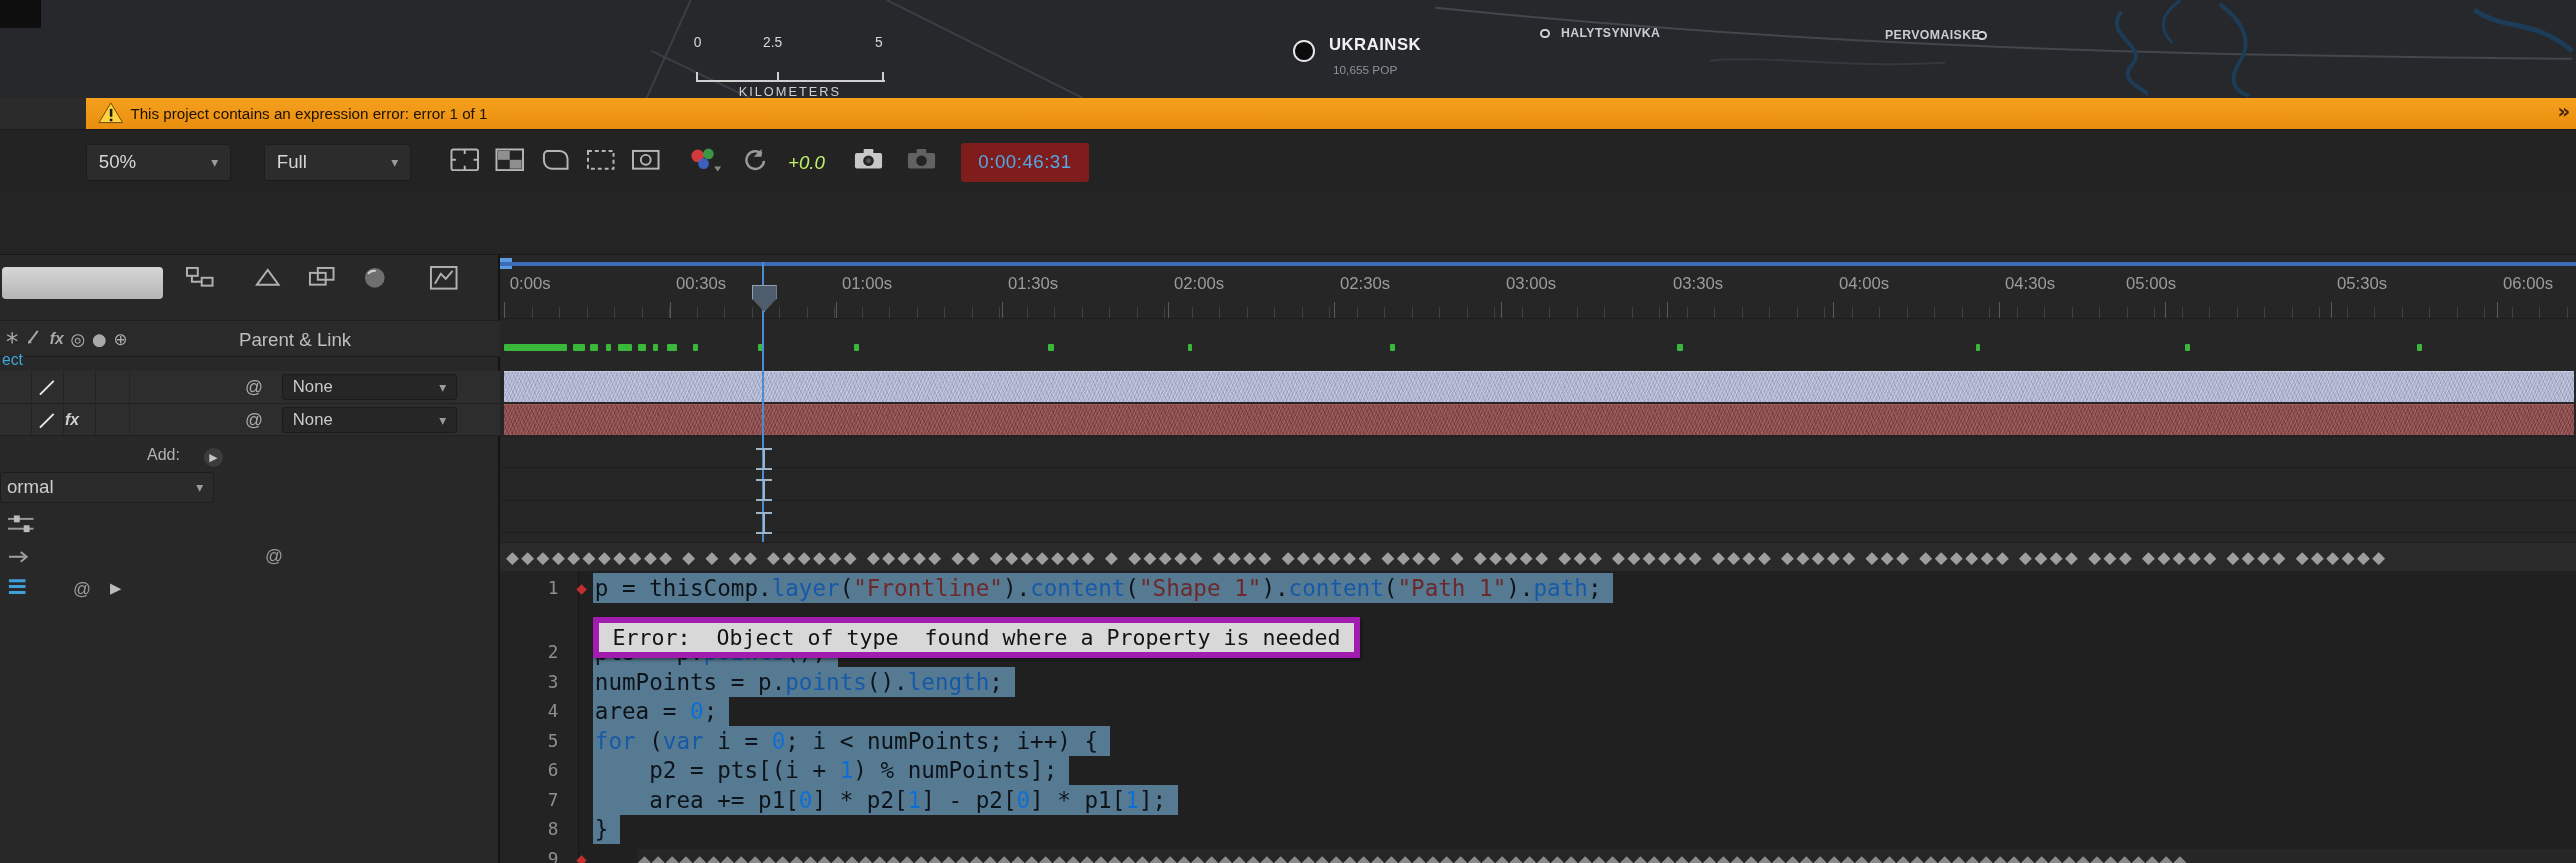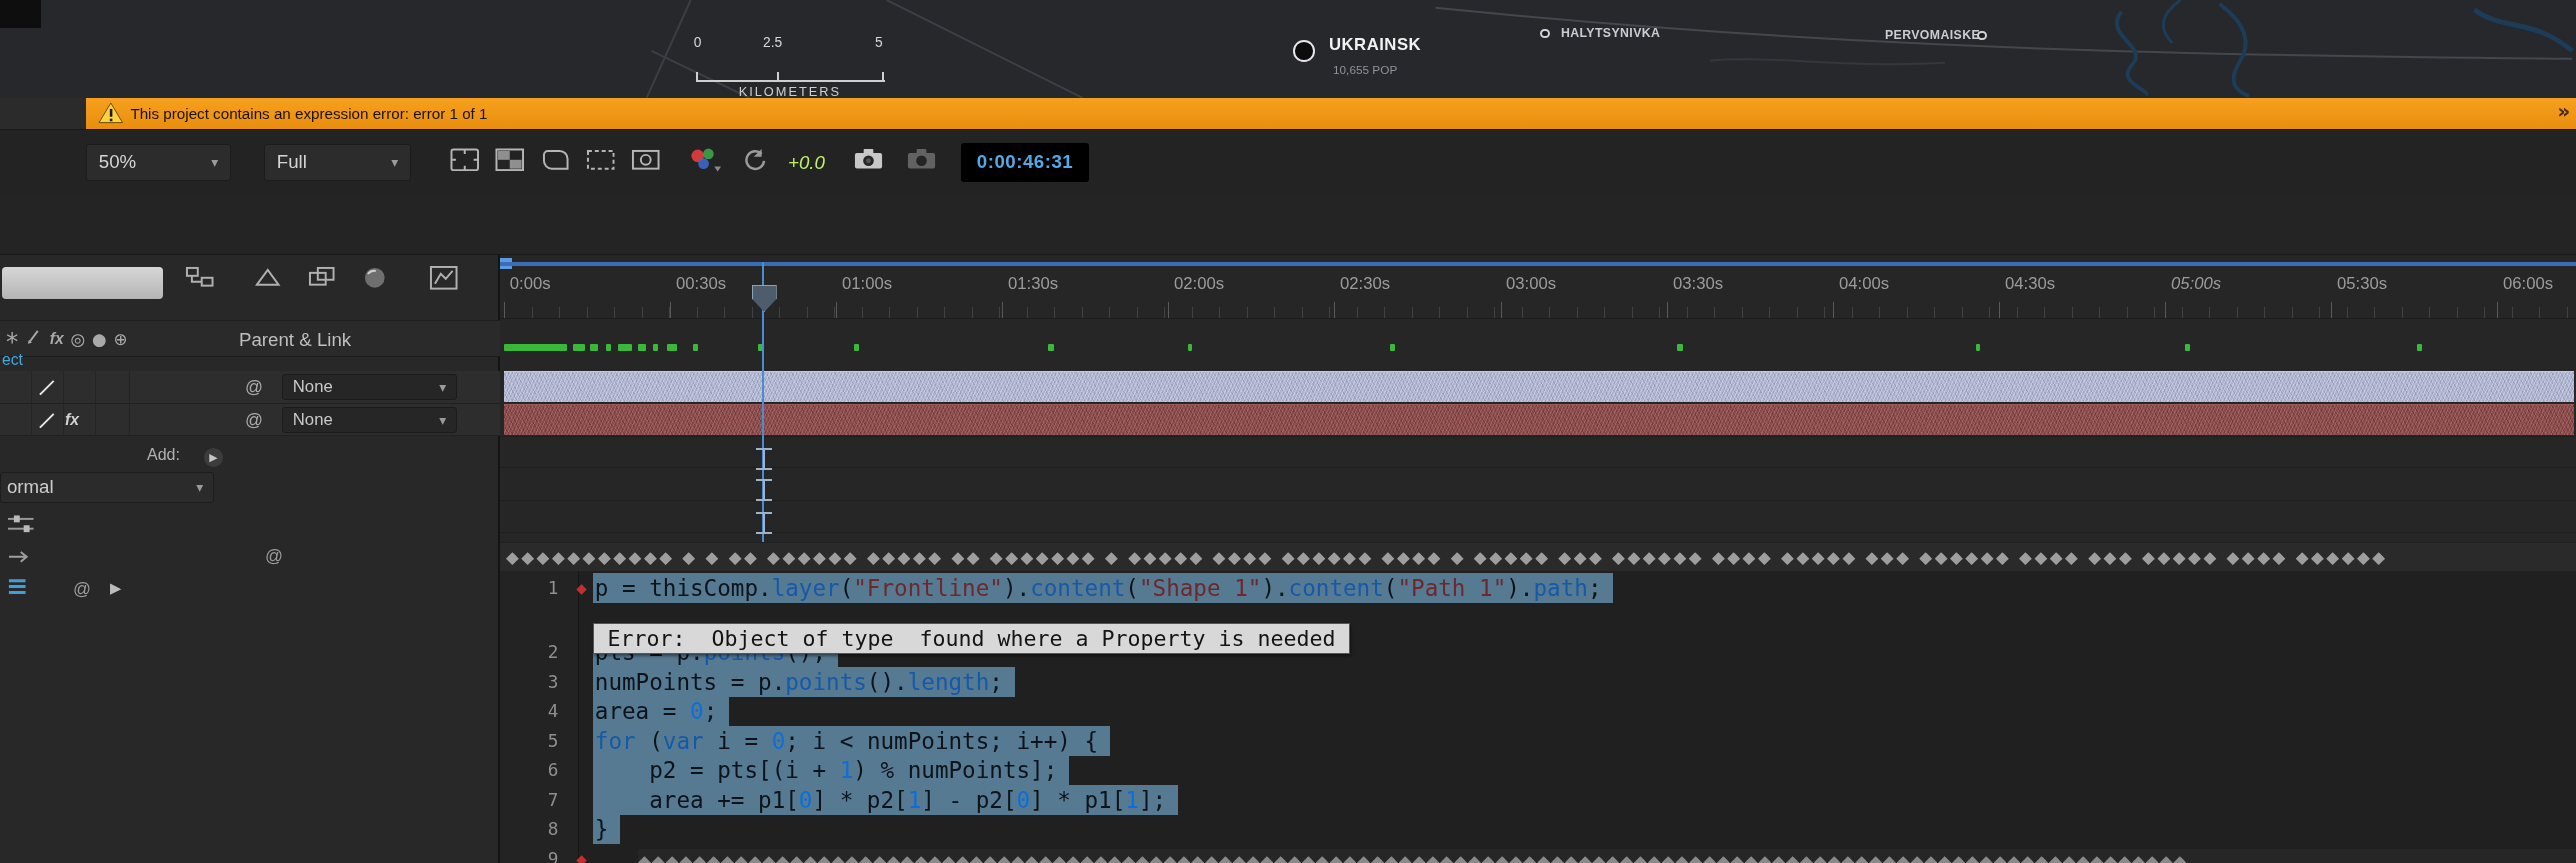--- a/index.html
+++ b/index.html
@@ -37,22 +37,22 @@
   #viewer-toolbar { position:absolute; left:0; top:129px; width:2576px; height:65px; background:#232323; border-top:1px solid #191919; }
   .dd { position:absolute; top:13.8px; height:37px; background:#2c2c2c; border:1px solid #1c1c1c; border-radius:2.9px;
     display:flex; align-items:center; justify-content:space-between; padding:0 11.8px; color:#d6d6d6; font-size:18.7px; }
   #zoom-dd { left:86px; width:145px; } #res-dd { left:264px; width:147px;align-items:center; }
   .caret { color:#9b9b9b; font-size:13.8px; font-family:"DejaVu Sans",sans-serif; margin-left:9.8px; }
   .tb-icon { position:absolute; top:17.7px; }
   #ic-safe{left:450px;} #ic-grid{left:495px;} #ic-mask{left:541px;} #ic-roi{left:586px;} #ic-par{left:631px;}
   #ic-rgb{left:688px; top:15.7px;} #ic-reset{left:741px; top:17.7px;}
   #exposure { position:absolute; left:788px; top:21.6px; font-size:18.7px; color:#bef264;font-style:italic; }
   #ic-cam{left:853px; top:15.7px;} #ic-cam2{left:906px; top:15.7px; opacity:.38;}
-  #timecode { position:absolute; left:961px; top:12.8px; width:128px; height:39px; background:#000000; border-radius:2.9px;
-    color:#54a8e6; font-size:18.7px; font-weight:bold; letter-spacing:0.5px; display:flex; align-items:center; justify-content:center; }
+  #timecode { position:absolute; left:961px; top:12.8px; width:128px; height:39px; background:#7f1d1d; border-radius:2.9px;
+    color:#54a8e6; font-size:18.7px; font-weight:normal; letter-spacing:0.5px; display:flex; align-items:center; justify-content:center; }
 
   #gap-band { position:absolute; left:0; top:194px; width:2576px; height:61px; background:#242424; border-bottom:1px solid #181818; }
 
   
   #tl-left { position:absolute; left:0; top:255px; width:500px; height:609px; background:#282828; border-right:2px solid #141414; }
   #lightbox { position:absolute; left:2px; top:11.8px; width:161px; height:32px; background:linear-gradient(#d6d6d6,#b5b5b5); border-radius:3.9px; }
   .lt-icon { position:absolute; top:9.8px; }
   #lt1{left:185px;} #lt2{left:254px;} #lt3{left:307px;} #lt4{left:362px;} #lt5{left:429px;}
   #cols-header { position:absolute; left:0; top:65px; width:500px; height:37px; background:#2a2a2a; border-top:1px solid #1f1f1f; border-bottom:1px solid #1c1c1c; }
   .sw-icons { position:absolute; left:5.9px; top:0; height:35px; display:flex; align-items:center; gap:6.9px; color:#a9a9a9; font-family:"DejaVu Sans",sans-serif; font-size:16.7px; }
@@ -114,21 +114,21 @@
   #expr { position:absolute; left:0; top:316px; width:2076px; height:293px; background:#202020; }
   #gutter { position:absolute; left:0; top:0; width:79px; height:293px; background:#232323; border-right:1px solid #171717; padding-top:2.9px; }
   .gut-row { height:29.5px; line-height:29.5px; text-align:right; padding-right:19.7px; color:#8f8f8f;
     font-family:"DejaVu Sans Mono",monospace; font-size:17.7px; position:relative; }
   .err-dot { position:absolute; right:-8.8px; top:7.9px; color:#c22f2f; font-size:13.8px; line-height:1; font-family:"DejaVu Sans",sans-serif; z-index:6; }
   .err-row { height:35px; position:relative; }
   #code { position:absolute; left:79px; top:0; width:1997px; height:293px; padding:2.9px 0 0 13.8px; overflow:hidden; }
   .code-line { height:29.5px; line-height:29.5px; white-space:pre; font-family:"DejaVu Sans Mono",monospace; font-size:22.6px; }
   .sel { background:#567a92; padding:2px 11.8px 2px 2px; }
   .tk-p { color:#0d1319; } .tk-m { color:#1659a8; } .tk-n { color:#0d6fd6; } .tk-s { color:#6d282c; }
-  .error-tip { display:inline-block; margin-top:20px; background:#d8d8d8; border:1px solid #a21caf; box-shadow:1px 2px 2.9px rgba(0,0,0,.45);
+  .error-tip { display:inline-block; margin-top:14px; background:#d8d8d8; border:6px solid #a21caf; box-shadow:1px 2px 2.9px rgba(0,0,0,.45);
     color:#141414; font-family:"DejaVu Sans Mono",monospace; font-size:21.6px; padding:2px 13.8px; white-space:pre; }
   #bottom-band { position:absolute; left:138px; top:594px; width:1938px; height:15.7px; background:#262626; overflow:hidden; z-index:6; }
   #bottom-band span { display:block; font-family:"DejaVu Sans",sans-serif; font-size:16.7px; letter-spacing:1px; color:#8a8a8a;
     line-height:21.6px; margin-top:2px; white-space:nowrap; }
 </style>
 </head>
 <body>
 
 <div id="screen">
 
@@ -376,21 +376,21 @@
         <div class="tick-label" style="left: 840px;">02:30s</div>
         <div class="tick" style="left: 1001px;"></div>
         <div class="tick-label" style="left: 1006px;">03:00s</div>
         <div class="tick" style="left: 1167px;"></div>
         <div class="tick-label" style="left: 1173px;">03:30s</div>
         <div class="tick" style="left: 1333px;"></div>
         <div class="tick-label" style="left: 1339px;">04:00s</div>
         <div class="tick" style="left: 1499px;"></div>
         <div class="tick-label" style="left: 1505px;">04:30s</div>
         <div class="tick" style="left: 1665px;"></div>
-        <div class="tick-label" style="left: 1671px; font-style: italic;">05:00s</div>
+        <div class="tick-label" style="left: 1626px;">05:00s</div>
         <div class="tick" style="left: 1831px;"></div>
         <div class="tick-label" style="left: 1837px;">05:30s</div>
         <div class="tick" style="left: 1997px;"></div>
         <div class="tick-label" style="left: 2003px;">06:00s</div>
       </div>
     <div id="ruler-line"></div>
     <div id="render-bar">
         <div class="seg" style="left: 3.9px; width: 63px;"></div>
         <div class="seg" style="left: 73px; width: 11.8px;"></div>
         <div class="seg" style="left: 90px; width: 7.9px;"></div>

